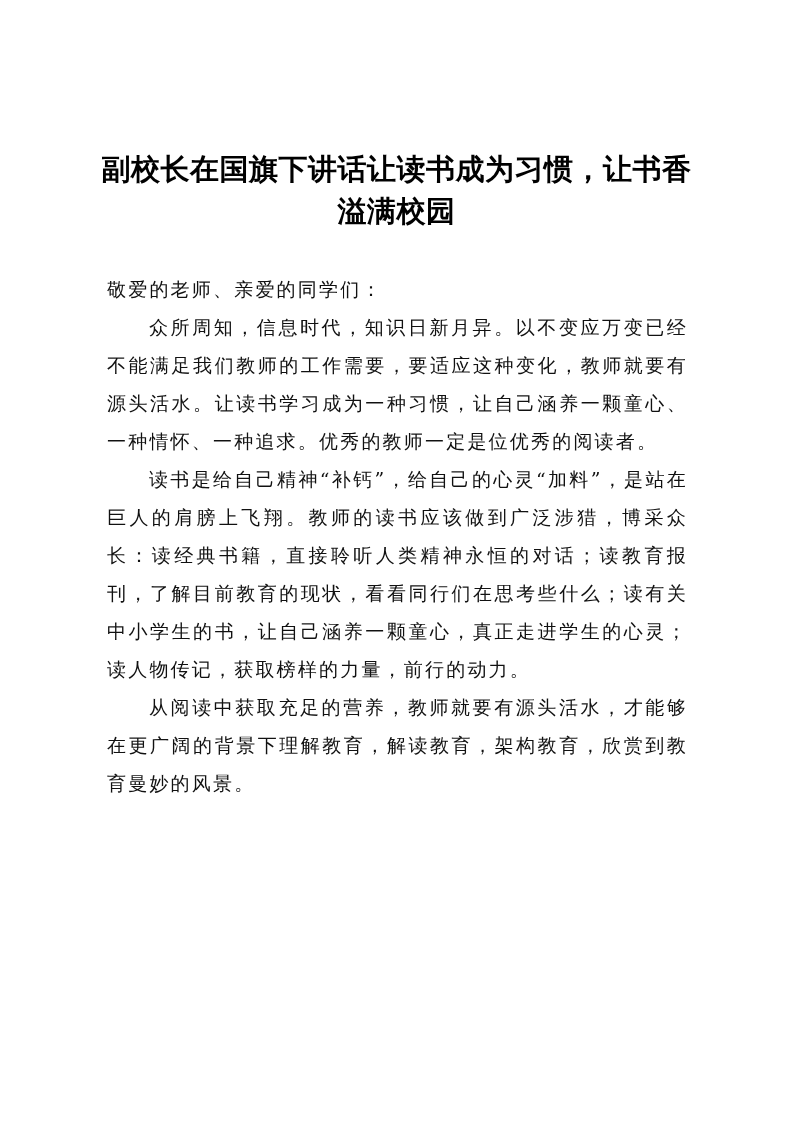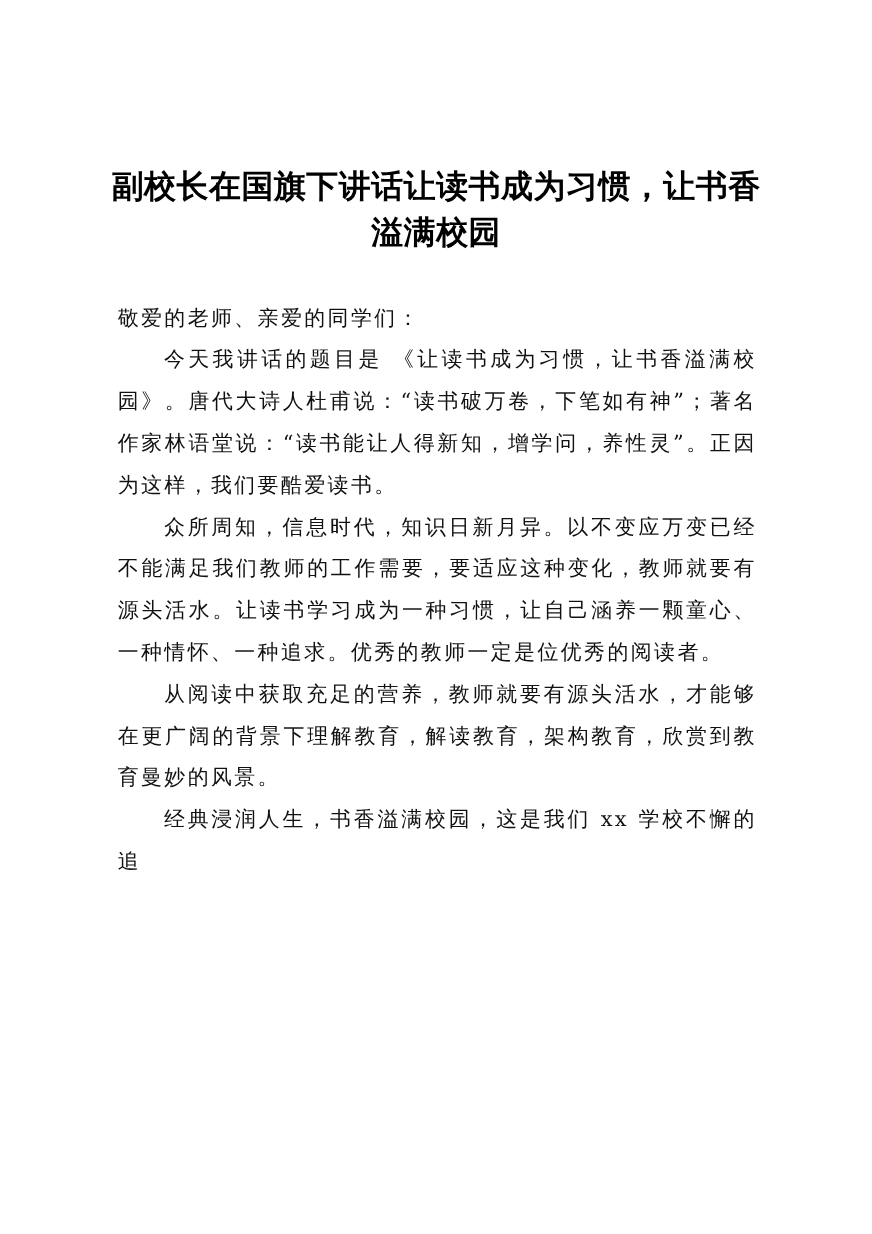--- a/index.html
+++ b/index.html
@@ -18,18 +18,17 @@
   .body-text p { margin: 0; }
   .body-text p.indent { text-indent: 42px; }
 </style>
 </head>
 <body>
 
 <div class="page">
   <div class="title">副校长在国旗下讲话让读书成为习惯，让书香溢满校园</div>
   <div class="body-text">
     <p>敬爱的老师、亲爱的同学们：</p>
-    <p class="indent">今天我讲话的题目是 《让读书成为习惯，让书香溢满校园》。唐代大诗人杜甫说：“读书破万卷，下笔如有神”；著名作家林语堂说：“读书能让人得新知，增学问，养性灵”。正因为这样，我们要酷爱读书。</p>
     <p class="indent">众所周知，信息时代，知识日新月异。以不变应万变已经不能满足我们教师的工作需要，要适应这种变化，教师就要有源头活水。让读书学习成为一种习惯，让自己涵养一颗童心、一种情怀、一种追求。优秀的教师一定是位优秀的阅读者。</p>
+    <p class="indent">读书是给自己精神“补钙”，给自己的心灵“加料”，是站在巨人的肩膀上飞翔。教师的读书应该做到广泛涉猎，博采众长：读经典书籍，直接聆听人类精神永恒的对话；读教育报刊，了解目前教育的现状，看看同行们在思考些什么；读有关中小学生的书，让自己涵养一颗童心，真正走进学生的心灵；读人物传记，获取榜样的力量，前行的动力。</p>
     <p class="indent">从阅读中获取充足的营养，教师就要有源头活水，才能够在更广阔的背景下理解教育，解读教育，架构教育，欣赏到教育曼妙的风景。</p>
-    <p class="indent">经典浸润人生，书香溢满校园，这是我们 xx 学校不懈的追</p>
   </div>
 </div>
 
 </body></html>

